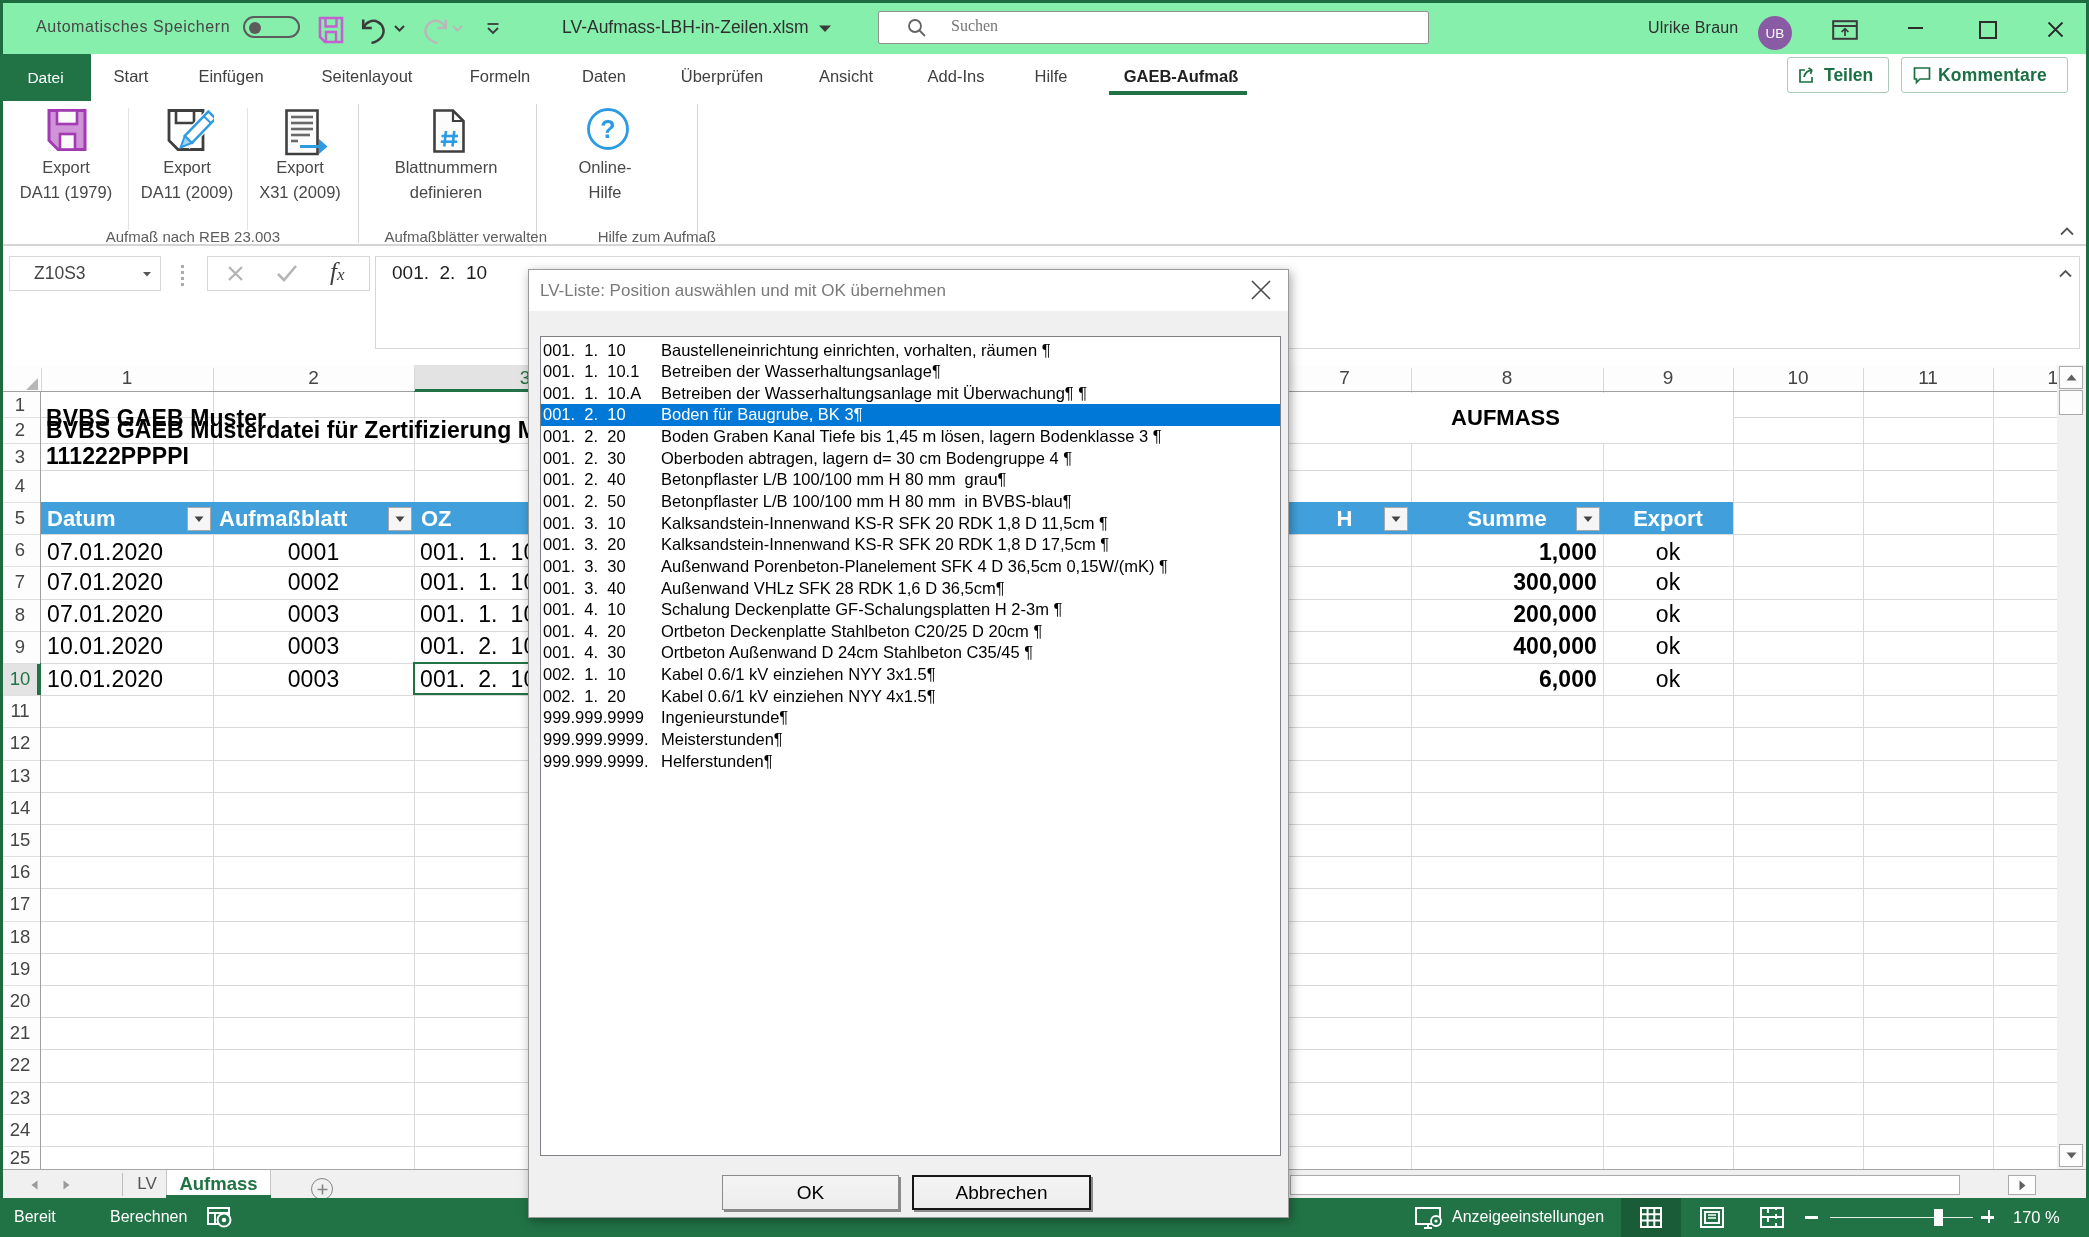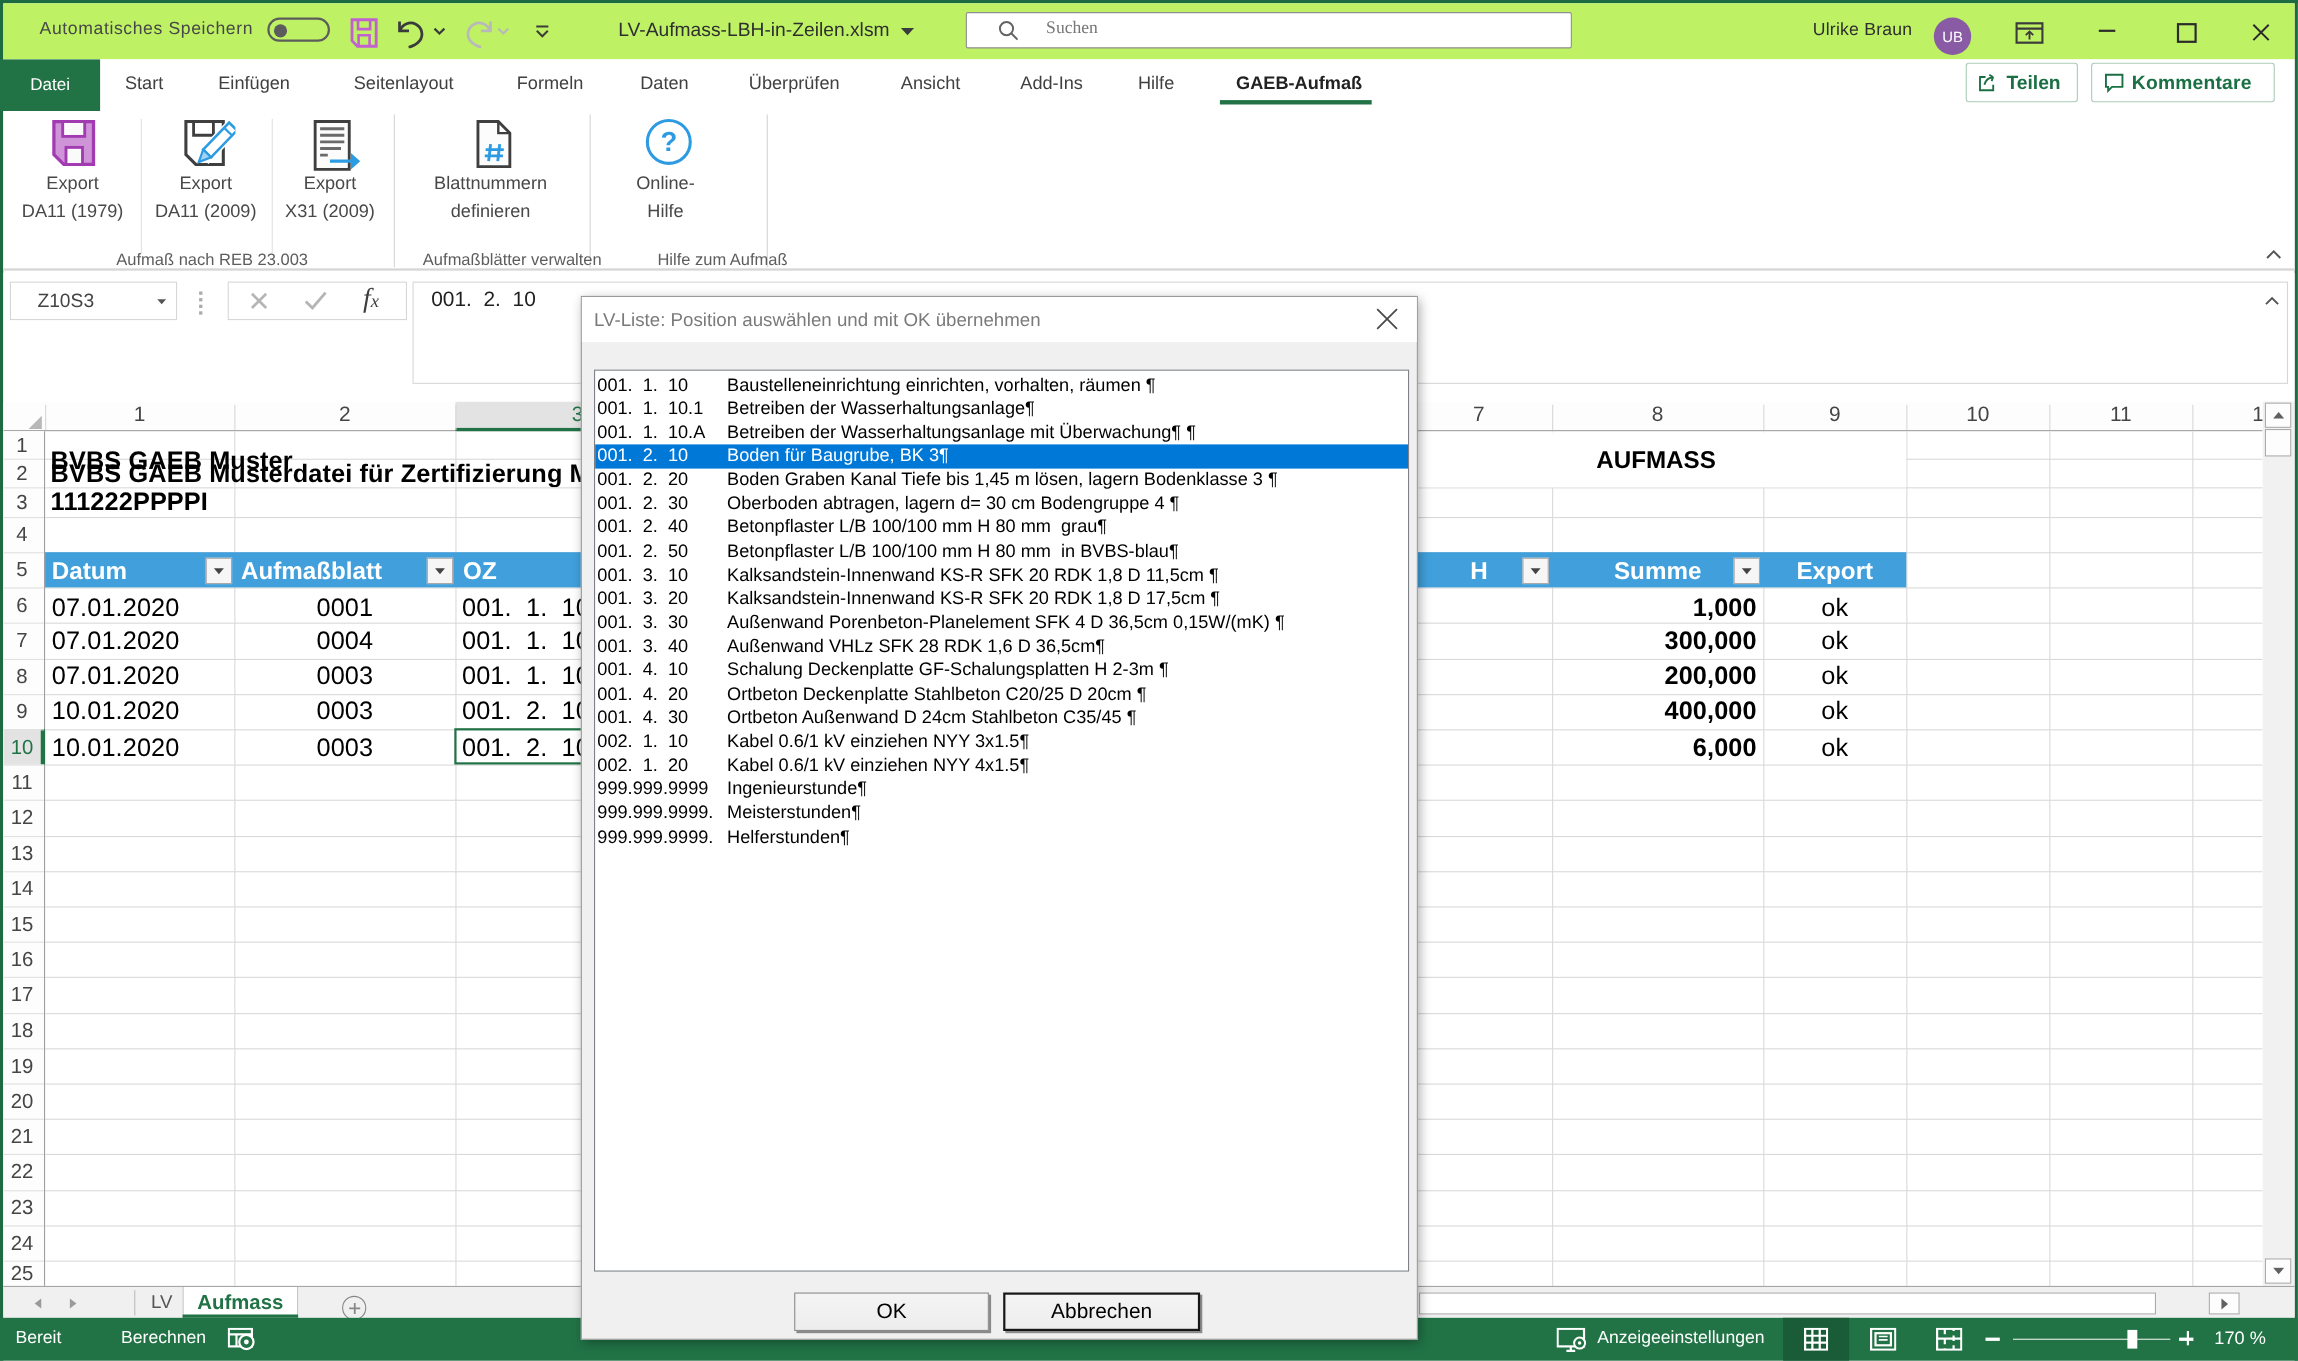--- a/index.html
+++ b/index.html
@@ -14,21 +14,21 @@
   .ddbtn{position:absolute;width:24px;height:24px;background:#f6f6f6;border:1px solid #a8a8a8;box-sizing:border-box;display:flex;align-items:center;justify-content:center;}
   .lrow{height:21.65px;line-height:21.65px;white-space:nowrap;font-size:16.5px;color:#000;padding-left:2px;}
   .loz{display:inline-block;width:118px;}
 </style></head>
 <body>
 
 <div class="abs" style="left:0;top:0;width:2089px;height:3px;background:#1e6b41;"></div>
 <div class="abs" style="left:0;top:0;width:3px;height:1237px;background:#1e6b41;"></div>
 <div class="abs" style="left:2086px;top:0;width:3px;height:1237px;background:#1e6b41;"></div>
 
-<div id="titlebar" class="abs" style="left:3px;top:3px;width:2083px;height:51px;background:#bef264;">
+<div id="titlebar" class="abs" style="left:3px;top:3px;width:2083px;height:51px;background:#86efac;">
 
   <div class="abs ct" style="left:33px;top:0;height:48px;font-size:16px;color:#474747;letter-spacing:0.55px;">Automatisches Speichern</div>
 
   <div class="abs" style="left:240px;top:13px;width:53px;height:18px;border:2px solid #5c5c5c;border-radius:11px;"></div>
   <div class="abs" style="left:246px;top:19px;width:12px;height:12px;border-radius:50%;background:#5c5c5c;"></div>
 
   <svg class="abs" style="left:315px;top:13px" width="26" height="28" viewBox="0 0 26 28">
     <path d="M2 2 H24 V26 H7 L2 21 Z" fill="none" stroke="#c261cf" stroke-width="2.6"></path>
     <path d="M7.5 2 V10.5 H18.5 V2" fill="none" stroke="#c261cf" stroke-width="2.4"></path>
     <path d="M8 26 V16 H18 V26" fill="none" stroke="#c261cf" stroke-width="2.4"></path>
@@ -359,21 +359,21 @@
       <svg width="10" height="7" viewBox="0 0 10 7">
         <path d="M0.5 0.5 L5 6 L9.5 0.5 Z" fill="#444"></path>
       </svg>
     </div>
   <div class="cell" style="left:44px;top:174.2px;">07.01.2020</div>
   <div class="cell" style="left:210px;top:174.2px;width:201px;text-align:center;">0001</div>
   <div class="cell" style="left:417px;top:174.2px;">001.&nbsp;&nbsp;1.&nbsp;&nbsp;10</div>
   <div class="cell" style="left:1408px;top:174.2px;width:186px;text-align:right;font-weight:bold;">1,000</div>
   <div class="cell" style="left:1600px;top:174.2px;width:130px;text-align:center;">ok</div>
   <div class="cell" style="left:44px;top:203.9px;">07.01.2020</div>
-  <div class="cell" style="left:210px;top:203.9px;width:201px;text-align:center;">0004</div>
+  <div class="cell" style="left:210px;top:203.9px;width:201px;text-align:center;">0002</div>
   <div class="cell" style="left:417px;top:203.9px;">001.&nbsp;&nbsp;1.&nbsp;&nbsp;10</div>
   <div class="cell" style="left:1408px;top:203.9px;width:186px;text-align:right;font-weight:bold;">300,000</div>
   <div class="cell" style="left:1600px;top:203.9px;width:130px;text-align:center;">ok</div>
   <div class="cell" style="left:44px;top:236.1px;">07.01.2020</div>
   <div class="cell" style="left:210px;top:236.1px;width:201px;text-align:center;">0003</div>
   <div class="cell" style="left:417px;top:236.1px;">001.&nbsp;&nbsp;1.&nbsp;&nbsp;10</div>
   <div class="cell" style="left:1408px;top:236.1px;width:186px;text-align:right;font-weight:bold;">200,000</div>
   <div class="cell" style="left:1600px;top:236.1px;width:130px;text-align:center;">ok</div>
   <div class="cell" style="left:44px;top:268.3px;">10.01.2020</div>
   <div class="cell" style="left:210px;top:268.3px;width:201px;text-align:center;">0003</div>

